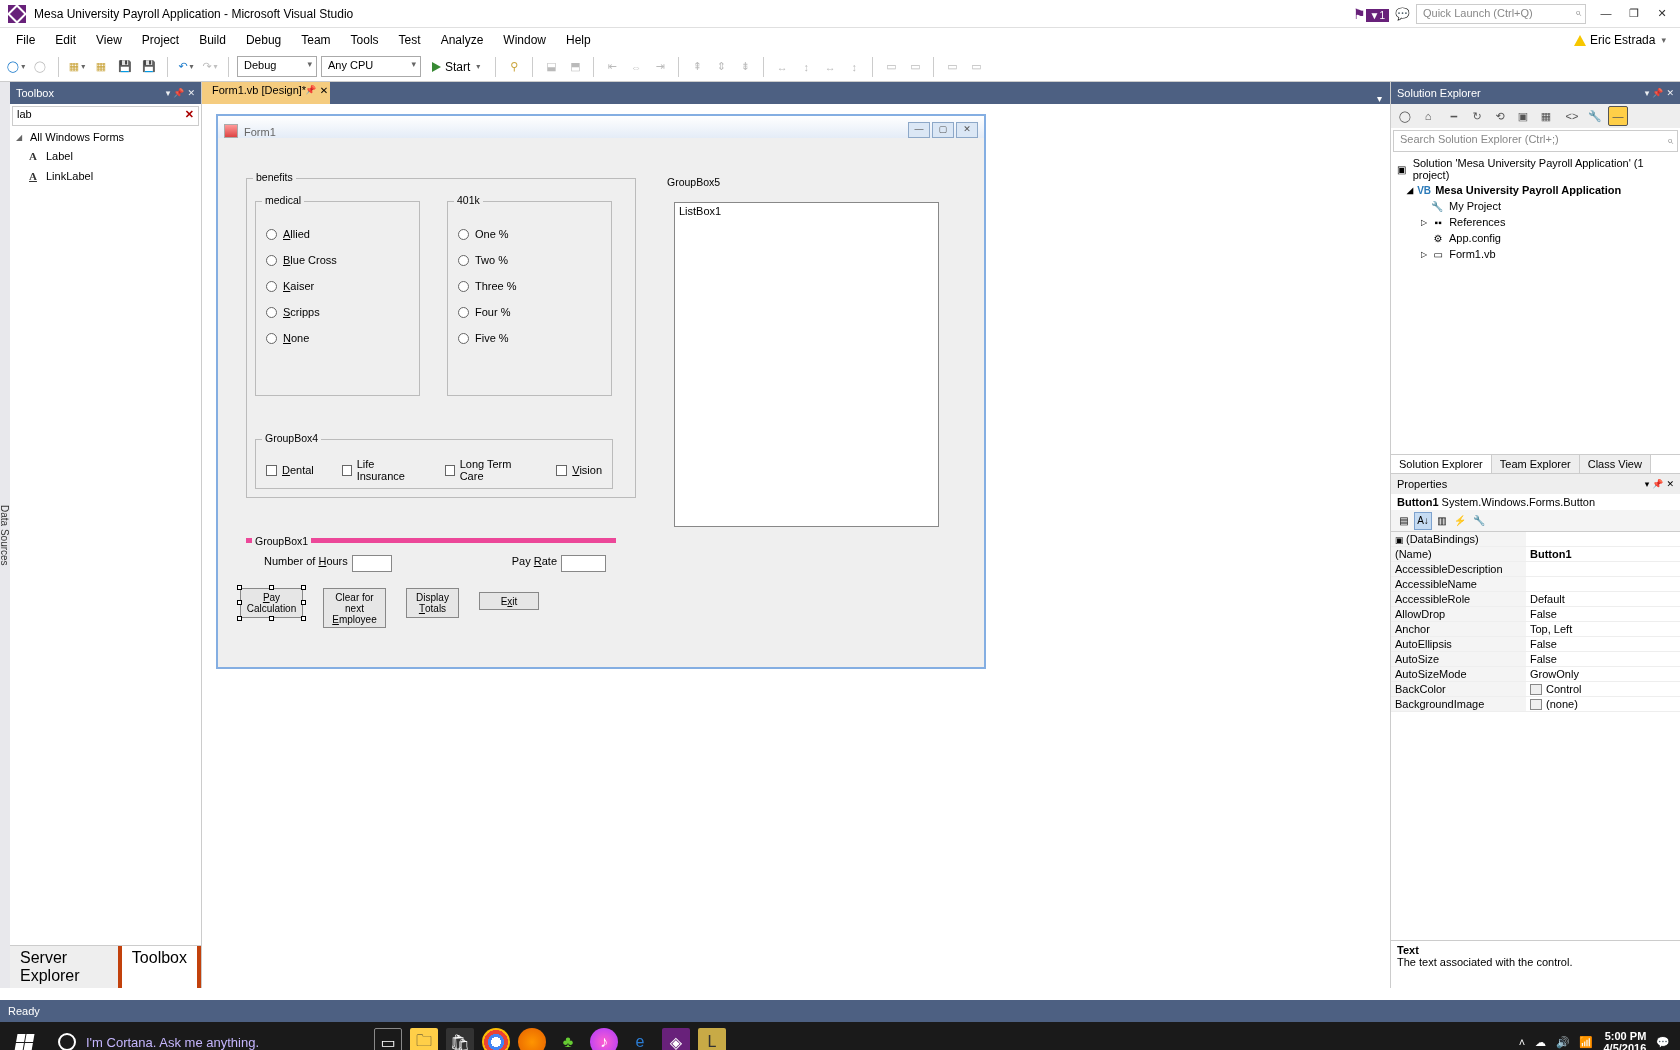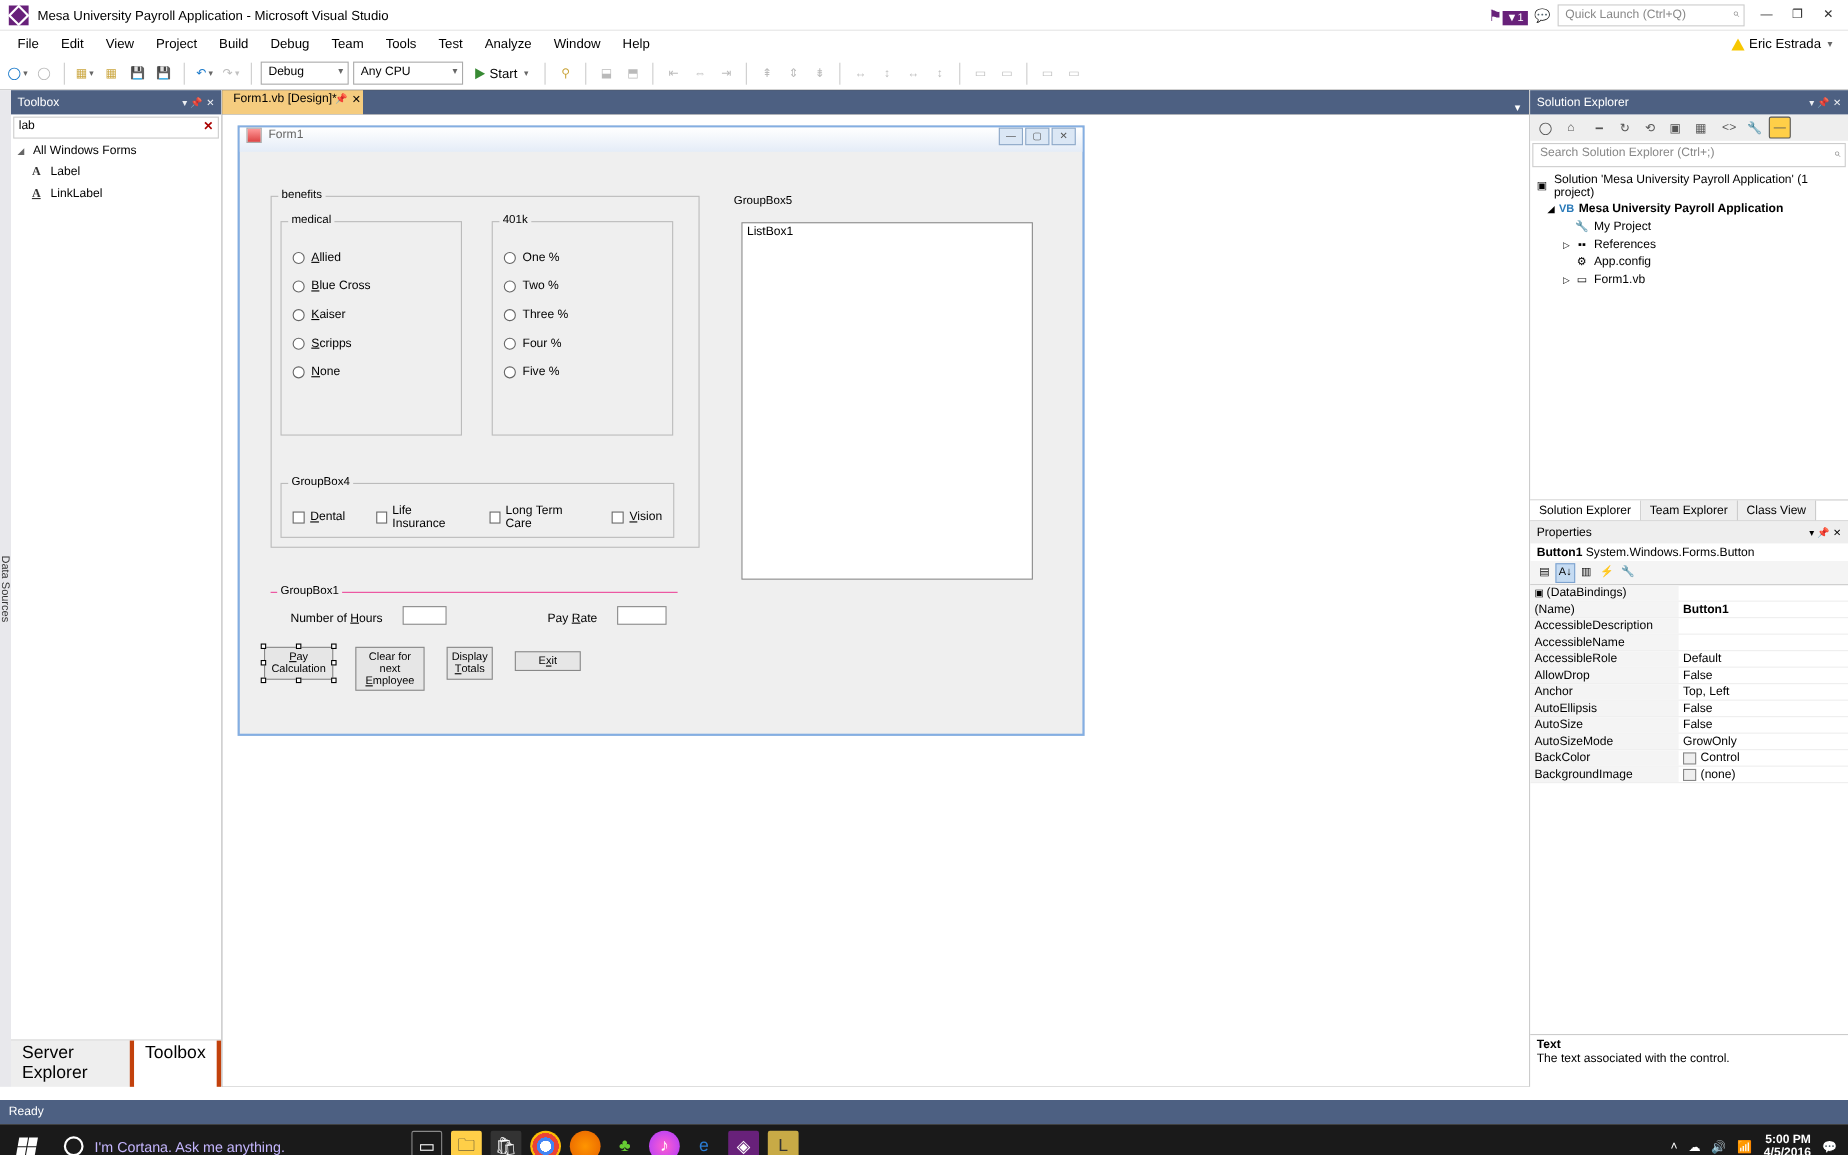--- a/index.html
+++ b/index.html
@@ -58,21 +58,21 @@
 .designer-wrap { flex:1; background:#2d2d30; display:flex; flex-direction:column;}
 .doc-tabs { height:22px; background:#4d6082; display:flex; align-items:flex-end;}
 .doc-tab { height:22px; background:#f5cc7f; padding:2px 24px 2px 10px; font-size:11px; position:relative; color:#000;}
 .doc-tab .pin { position:absolute; right:14px; top:3px; font-size:9px;}
 .doc-tab .x { position:absolute; right:2px; top:3px; font-size:10px;}
 .doc-tabs .drop-arrow { margin-left:auto; color:#fff; padding:0 8px; font-size:10px;}
 .designer-canvas { flex:1; background:#fff; padding:10px 14px; position:relative; overflow:auto;}
 
 
 .form-frame { border:2px solid #84aee2; background:#efefef; width:770px; height:555px; position:relative;}
-.form-title { height:22px; background:linear-gradient(#fff,#e4ecf7); display:flex; align-items:flex-start; padding:0 6px; font-size:11px; color:#666;}
+.form-title { height:22px; background:linear-gradient(#fff,#e4ecf7); display:flex; align-items:flex-end; padding:0 6px; font-size:11px; color:#666;}
 .form-title .fico { width:14px; height:14px; margin-right:6px; background:linear-gradient(#f99,#d44); border:1px solid #aaa;}
 .form-title .wbtns { margin-left:auto; display:flex; gap:2px;}
 .form-title .wbtns span { width:22px; height:16px; border:1px solid #8da8c8; background:#dbe7f5; text-align:center; font-size:9px; line-height:13px; color:#555;}
 .form-body { position:absolute; top:22px; left:0; right:0; bottom:0;}
 .groupbox { position:absolute; border:1px solid #bbb; }
 .gb-label { position:absolute; top:-8px; left:6px; background:#efefef; padding:0 3px; font-size:10.5px;}
 .radio { display:flex; align-items:center; gap:6px; margin:0 0 14px 0; font-size:11px;}
 .radio .rb { width:11px; height:11px; border:1px solid #666; border-radius:50%; background:#fff;}
 .check { display:flex; align-items:center; gap:5px; font-size:11px;}
 .check .cb { width:11px; height:11px; border:1px solid #666; background:#fff;}
@@ -344,23 +344,23 @@
                   </div>
               </div>
             </div>
           </div>
 
           <div class="groupbox" style="left:440px; top:40px; width:300px; height:390px; border:none;">
             <div class="gb-label" style="background:transparent; top:-2px;">GroupBox5</div>
             <div class="listbox" style="position:absolute; left:16px; top:24px; width:265px; height:325px;"><span>ListBox1</span></div>
           </div>
 
-          <div class="groupbox" style="left:28px; top:400px; width:370px; height:35px; border-top:1px solid #ec4899; border-left:none;border-right:none;border-bottom:none;">
+          <div class="groupbox" style="left:28px; top:400px; width:370px; height:35px; border-top:5px solid #ec4899; border-left:none;border-right:none;border-bottom:none;">
             <div class="gb-label" style="top:-8px;">GroupBox1</div>
-            <div style="display:flex; align-items:flex-end; gap:18px; padding:12px 10px 0 18px;">
+            <div style="display:flex; align-items:flex-start; gap:4px; padding:12px 10px 0 18px;">
               <span class="label">Number of <u>H</u>ours</span>
               <div class="txt" style="width:40px;"></div>
               <span style="flex:1"></span>
               <span class="label">Pay <u>R</u>ate</span>
               <div class="txt" style="width:45px;"></div>
             </div>
           </div>
 
           <div style="position:absolute; left:22px; top:450px; display:flex; gap:20px; align-items:flex-start;">
             <div style="position:relative;">
@@ -370,21 +370,21 @@
                 <div class="handle" style="right:-3px;top:-3px;"></div>
               <div class="handle" style="left:-3px;top:12px;"></div>
                 <div class="handle" style="right:-3px;top:12px;"></div>
               <div class="handle" style="left:-3px;bottom:-3px;"></div>
                 <div class="handle" style="left:29px;bottom:-3px;"></div>
                 <div class="handle" style="right:-3px;bottom:-3px;"></div>
             </div>
             <div class="fbtn" style="width:63px; height:40px;">
                 <span>Clear for next <u>E</u>mployee</span>
               </div>
-            <div class="fbtn" style="width:42px; height:30px;">
+            <div class="fbtn" style="width:53px; height:30px;">
                 <span>Display <u>T</u>otals</span>
               </div>
             <div class="fbtn" style="width:60px; height:18px; margin-top:4px;">
                 <span>E<u>x</u>it</span>
               </div>
           </div>
         </div>
       </div>
     </div>
   </div>

